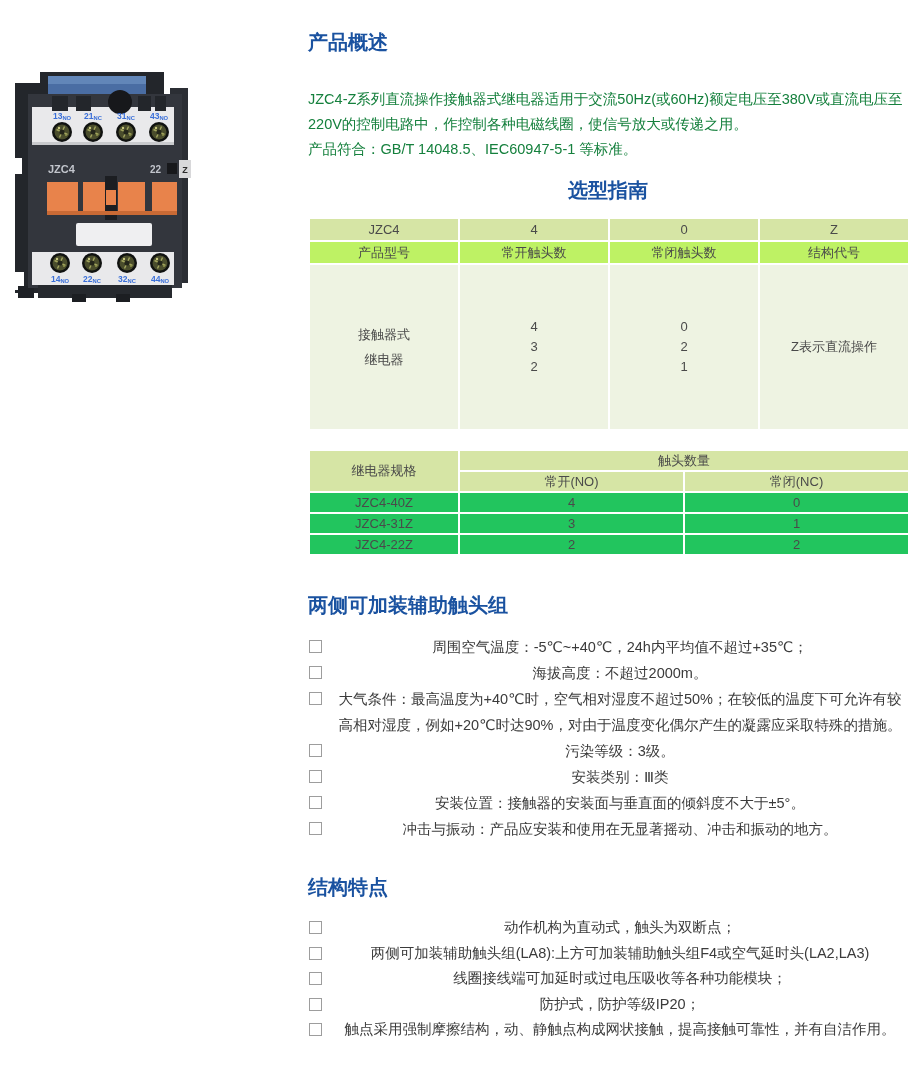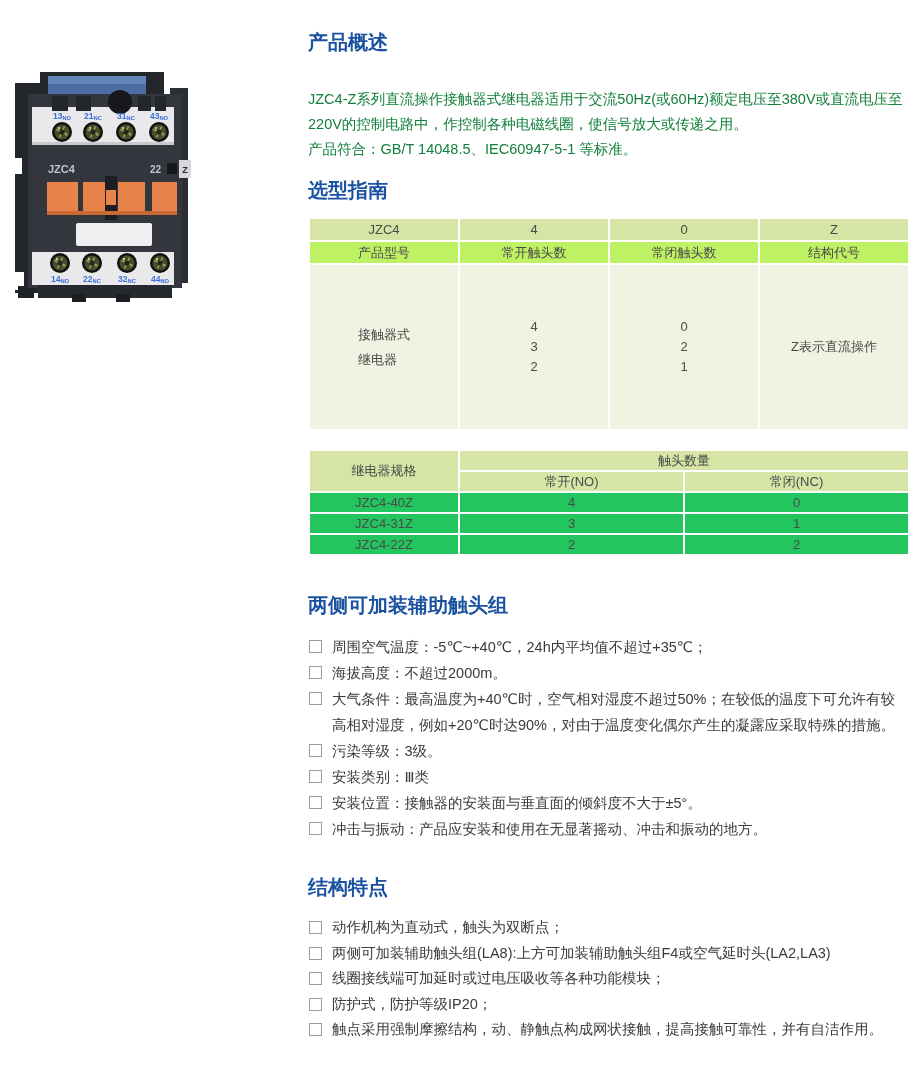--- a/index.html
+++ b/index.html
@@ -17,53 +17,53 @@
   .photo-wrap { position: absolute; left: 12px; top: 58px; width: 185px; height: 245px; }
 
   
   .content { position: absolute; left: 308px; top: 14px; width: 600px; }
 
   h2.section-heading {
     font-size: 20px; line-height: 23px; font-weight: 700;
     color: #1a52a0; margin: 0; padding: 0;
   }
   #overview-heading   { margin-top: 17px; }
-  #selection-heading  { margin-top: 17px; }
+  #selection-heading  { margin-top: 17px; text-align: center; }
   #conditions-heading { margin-top: 38px; }
   #features-heading   { margin-top: 34px; }
 
   .overview-text { margin-top: 33px; font-size: 14.5px; line-height: 25px; color: #15803d; }
   .overview-text div { margin: 0; }
 
   
   table.tbl {
     border-collapse: collapse; table-layout: fixed;
     width: 600px; font-size: 13px; color: #4a4a4a;
   }
   table.tbl td {
     border: 2px solid #ffffff;
     text-align: center; vertical-align: middle;
     padding: 0 4px;
   }
   .t1 { margin-top: 15px; }
   .t1 .r1 td { background: #d6e5a5; height: 23px; }
   .t1 .r2 td { background: #bef264; height: 23px; }
   .t1 .r3 td { background: #eef3e2; height: 166px; }
-  .type-block { display: inline-block; text-align: left; line-height: 25px; }
+  .type-block { display: inline-block; text-align: center; line-height: 25px; }
   .stack div { line-height: 20px; }
 
   .t2 { margin-top: 18px; }
   .t2 td.hdr  { background: #d6e5a5; height: 21px; }
   .t2 td.data { background: #22c55e; height: 21px; }
 
   
   .check-list { font-size: 14.5px; color: #3b3b3b; }
   .conditions-list { margin-top: 17px; line-height: 26px; }
   .features-list   { margin-top: 16px; line-height: 25.5px; }
-  .check-item { display: flex; align-items: flex-start; }
+  .check-item { display: flex; align-items: flex-start; text-align: center; }
   .checkbox {
     flex: 0 0 auto; width: 13px; height: 13px;
     border: 1px solid #9d9d9d; background: #ffffff;
     margin: 6px 10px 0 1px;
   }
   .check-text { flex: 1 1 auto; }
 
   
   .term-label { font-family: "Liberation Sans", "DejaVu Sans", sans-serif; font-weight: bold; fill: #3a6fd8; }
   .body-label { font-family: "Liberation Sans", "DejaVu Sans", sans-serif; font-weight: bold; }

